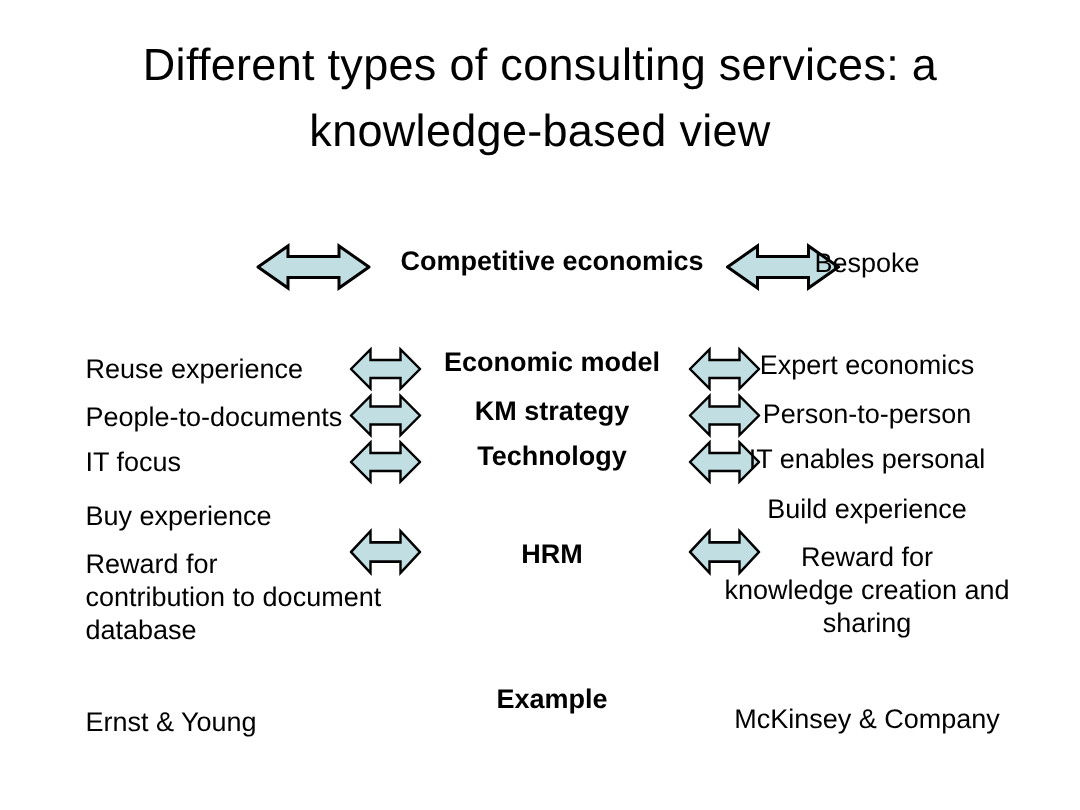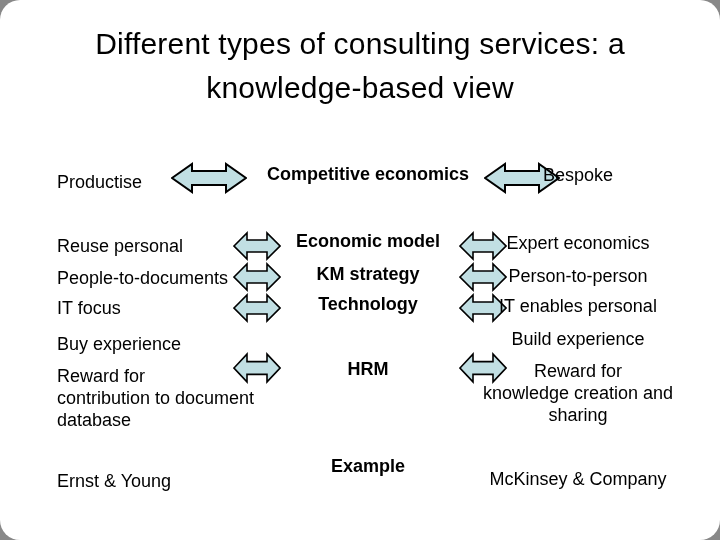--- a/index.html
+++ b/index.html
@@ -4,21 +4,20 @@
 <style>
   html, body { margin: 0; padding: 0; background: #888; }
   .slide {
     position: relative;
     width: 720px;
     height: 540px;
     background: #ffffff;
     overflow: hidden;
     font-family: "Liberation Sans", sans-serif;
     color: #000;
-    border-radius: 20px;
   }
   .title {
     position: absolute;
     top: 22px;
     left: 50px;
     width: 620px;
     margin: 0;
     font-size: 30px;
     font-weight: 400;
     line-height: 44px;
@@ -42,31 +41,30 @@
   .arrow.big polygon  { stroke-width: 2; }
   .arrow.small polygon{ stroke-width: 1.6; }
 </style>
 </head>
 <body>
 
 <div class="slide">
 
   <h1 class="title">Different types of consulting services: a knowledge-based view</h1>
 
-  <div class="txt left-col" style="top:171px">Productise</div>
   <svg class="arrow big" style="left:171px; top:162px" width="76" height="32" viewBox="0 0 76 32">
     <polygon points="1,16 21,2 21,9 55,9 55,2 75,16 55,30 55,23 21,23 21,30"></polygon>
   </svg>
   <div class="txt center-col" style="top:163px">Competitive economics</div>
   <svg class="arrow big" style="left:484px; top:162px" width="76" height="32" viewBox="0 0 76 32">
     <polygon points="1,16 21,2 21,9 55,9 55,2 75,16 55,30 55,23 21,23 21,30"></polygon>
   </svg>
   <div class="txt right-col" style="top:164px">Bespoke</div>
 
-  <div class="txt left-col" style="top:235px">Reuse personal</div>
+  <div class="txt left-col" style="top:235px">Reuse experience</div>
   <svg class="arrow small" style="left:233px; top:231px" width="48" height="30" viewBox="0 0 48 30">
     <polygon points="1,15 14,2 14,9 34,9 34,2 47,15 34,28 34,21 14,21 14,28"></polygon>
   </svg>
   <div class="txt center-col" style="top:230px">Economic model</div>
   <svg class="arrow small" style="left:459px; top:231px" width="48" height="30" viewBox="0 0 48 30">
     <polygon points="1,15 14,2 14,9 34,9 34,2 47,15 34,28 34,21 14,21 14,28"></polygon>
   </svg>
   <div class="txt right-col" style="top:232px">Expert economics</div>
 
   <div class="txt left-col" style="top:267px">People-to-documents</div>

